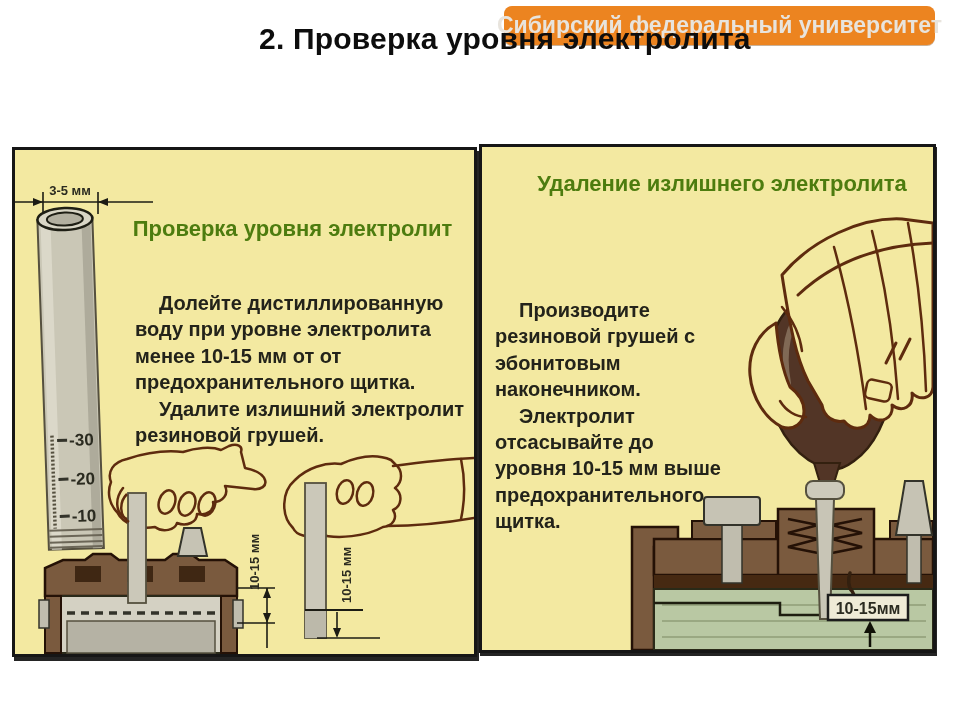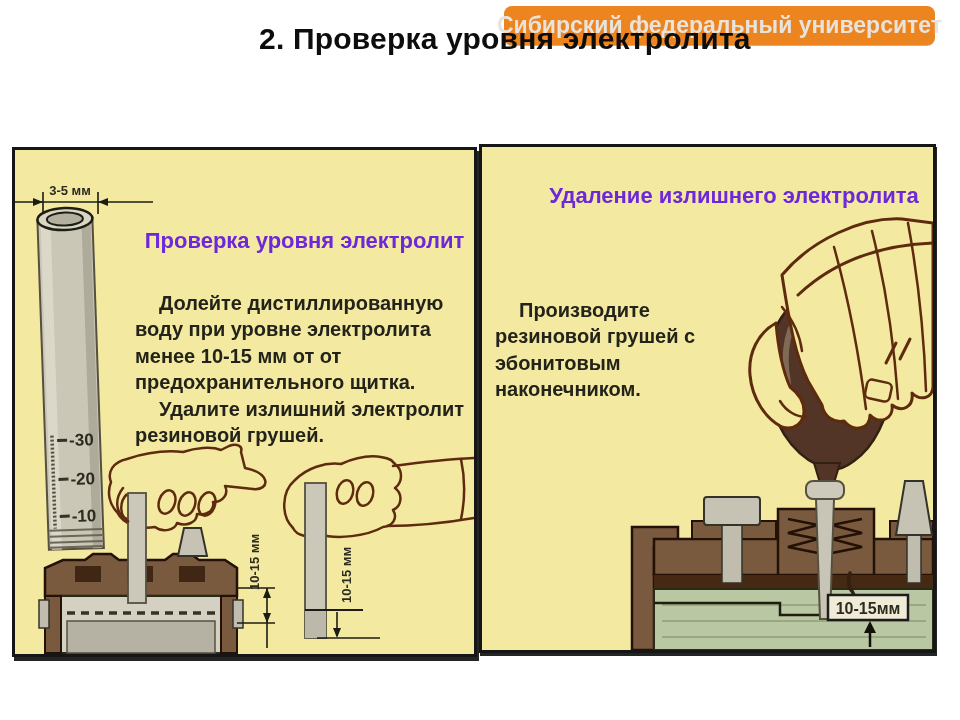--- a/index.html
+++ b/index.html
@@ -8,21 +8,21 @@
   .banner{position:absolute;left:504px;top:6px;width:431px;height:39px;background:#EC8420;
           border-radius:8px;display:flex;align-items:center;justify-content:center;z-index:1;
           box-shadow:0 1px 0 rgba(120,60,0,.4);}
   .banner span{color:#E8E4DD;font-size:23px;font-weight:bold;white-space:nowrap;}
   .slide-title{position:absolute;left:243px;top:6px;margin:16px;z-index:2;color:#0d0d0d;
                font-size:30px;font-weight:700;white-space:nowrap;letter-spacing:0.2px;}
   .panel{position:absolute;background:#F3E9A1;border:3px solid #161616;}
   .panel.left{left:12px;top:147px;width:459px;height:504px;box-shadow:2px 4px 0 rgba(12,12,12,.9);}
   .panel.right{left:479px;top:144px;width:451px;height:503px;box-shadow:1px 3px 0 rgba(12,12,12,.9);}
   .panel svg{position:absolute;left:0;top:0;width:100%;height:100%;}
-  .panel h2{position:absolute;margin:12px;color:#6d28d9;font-size:22px;font-weight:bold;text-align:center;}
+  .panel h2{position:absolute;margin:0;color:#4d7c0f;font-size:22px;font-weight:bold;text-align:center;}
   .panel.left h2{left:100px;top:66px;width:355px;}
   .panel.right h2{left:40px;top:24px;width:400px;}
   .body-text{position:absolute;color:#23231a;font-size:20px;font-weight:bold;line-height:1.32;}
   .panel.left .body-text{left:120px;top:140px;width:345px;}
   .panel.right .body-text{left:13px;top:150px;width:235px;}
   .body-text p{margin:0;text-indent:24px;}
   svg text{font-family:"Liberation Sans", sans-serif;font-weight:bold;fill:#2b2b20;}
 </style>
 </head>
 <body>
@@ -186,16 +186,17 @@
         <rect x="346" y="448" width="80" height="25" fill="#EFEBD6" stroke="#1c1c1c" stroke-width="2.5"></rect>
         <line x1="388" y1="500" x2="388" y2="480" stroke="#111108" stroke-width="2.5"></line>
         <polygon points="388,474 382,486 394,486" fill="#111108"></polygon>
       </g>
       <text x="386" y="467" font-size="16" text-anchor="middle">10-15мм</text>
     </svg>
 
     <h2>Удаление излишнего электролита</h2>
     <div class="body-text">
       <p>Производите резиновой грушей с эбонитовым наконечником.</p>
+      <p>Электролит отсасывайте до уровня 10-15 мм выше предохранительного щитка.</p>
     </div>
   </section>
 
 </div>
 
 </body></html>

